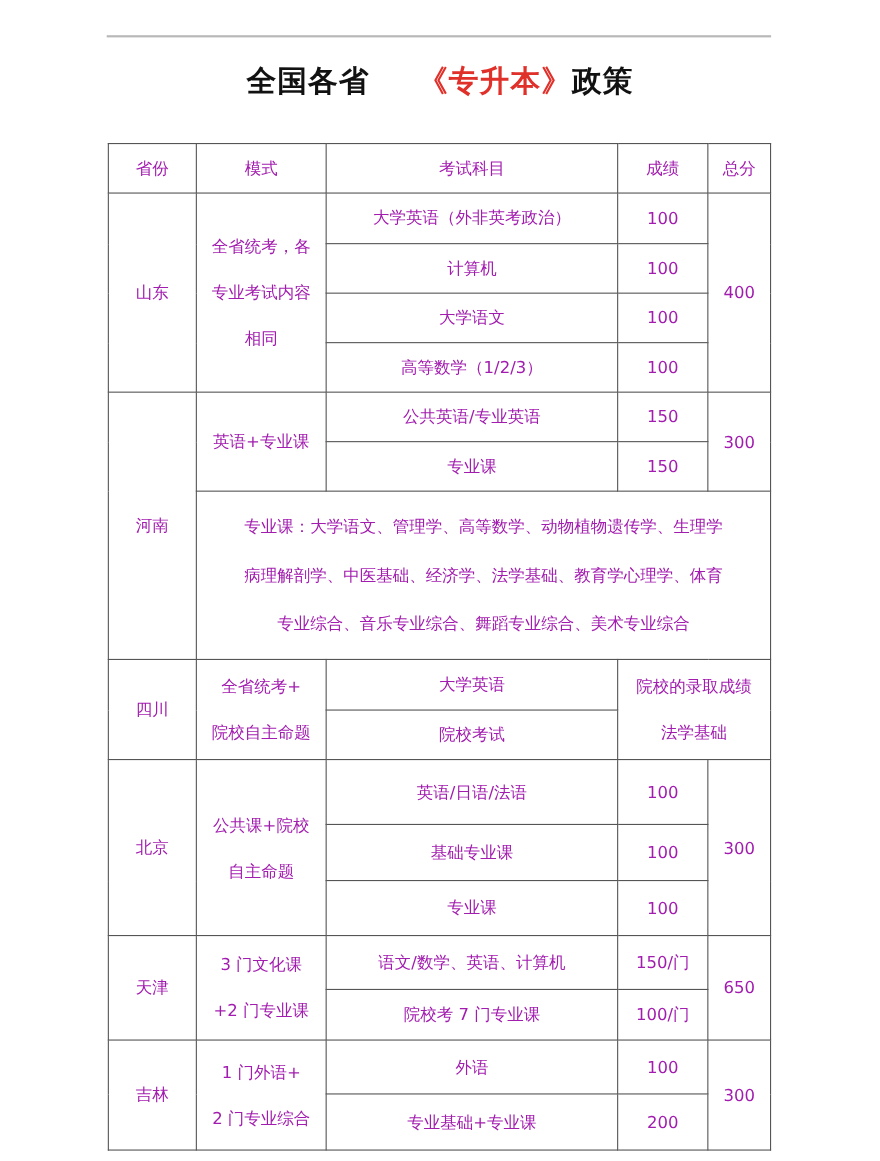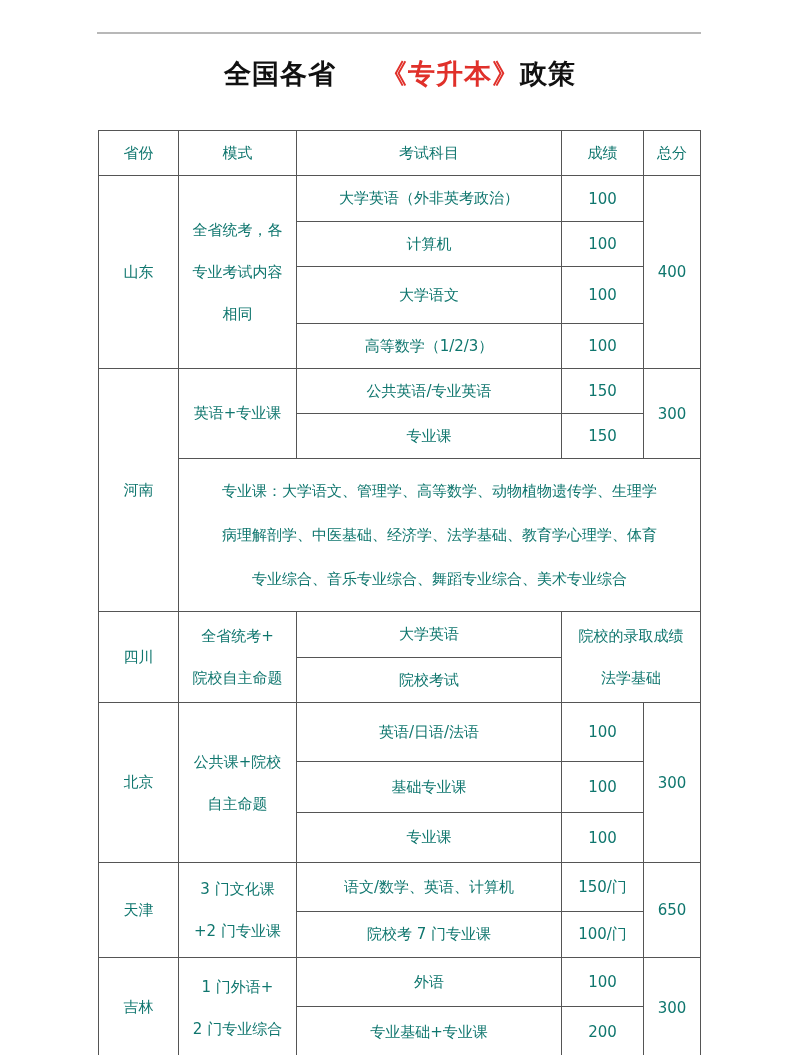--- a/index.html
+++ b/index.html
@@ -5,21 +5,21 @@
   html, body { margin: 0; padding: 0; background: #ffffff; }
   body { width: 800px; height: 1055px; position: relative; overflow: hidden;
          font-family: "DejaVu Sans", "Liberation Sans", sans-serif; color: #333; }
   .top-rule { position: absolute; left: 97px; top: 32px; width: 604px; height: 2px; background: #b8b8b8; }
   .title { position: absolute; left: 0; top: 56px; width: 800px; text-align: center;
            font-size: 27px; font-weight: bold; color: #111; letter-spacing: 1px; }
   .title .hl { color: #e0302a; margin-left: 44px; }
   table { position: absolute; left: 98px; top: 130px; border-collapse: collapse;
           table-layout: fixed; width: 602px; font-size: 15px; }
   td, th { border: 1.5px solid #555; text-align: center; vertical-align: middle;
-           font-weight: normal; padding: 0; color: #0f766e; }
+           font-weight: normal; padding: 0; color: #a21caf; }
   th { height: 44px; }
   .c1 { width: 80px; } .c2 { width: 118px; } .c3 { width: 265px; } .c4 { width: 82px; } .c5 { width: 57px; }
   .multi { line-height: 42px; }
   .notes { line-height: 44px; padding: 10px 10px; }
 </style>
 </head>
 <body>
 
 <div class="top-rule"></div>
 <div class="title"><span>全国各省</span><span class="hl">《专升本》</span><span>政策</span></div>
@@ -49,21 +49,21 @@
           <div>相同</div>
         </td>
     <td>大学英语（外非英考政治）</td>
     <td>100</td>
     <td rowspan="4">400</td>
   </tr>
   <tr style="height:45px">
     <td>计算机</td>
     <td>100</td>
   </tr>
-  <tr style="height:57px">
+  <tr style="height:45px">
     <td>大学语文</td>
     <td>100</td>
   </tr>
   <tr style="height:45px">
     <td>高等数学（1/2/3）</td>
     <td>100</td>
   </tr>
 
   <tr style="height:45px">
     <td rowspan="3">河南</td>

